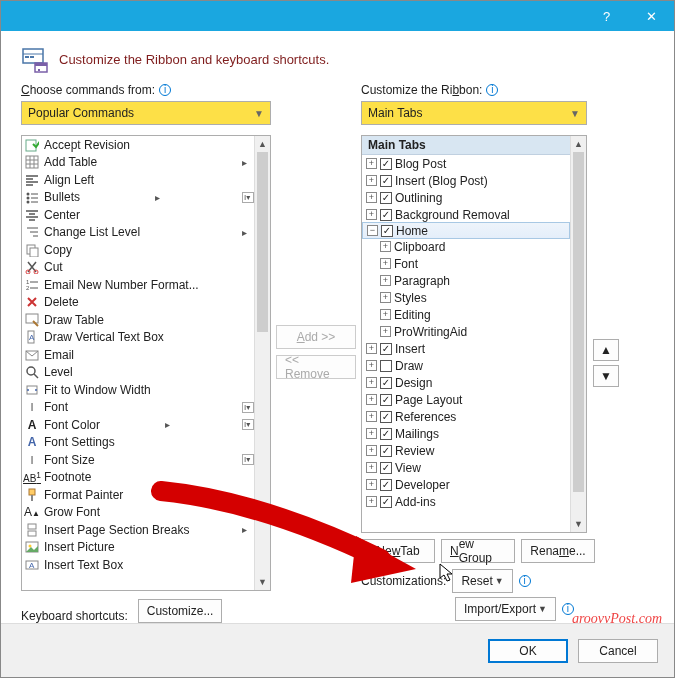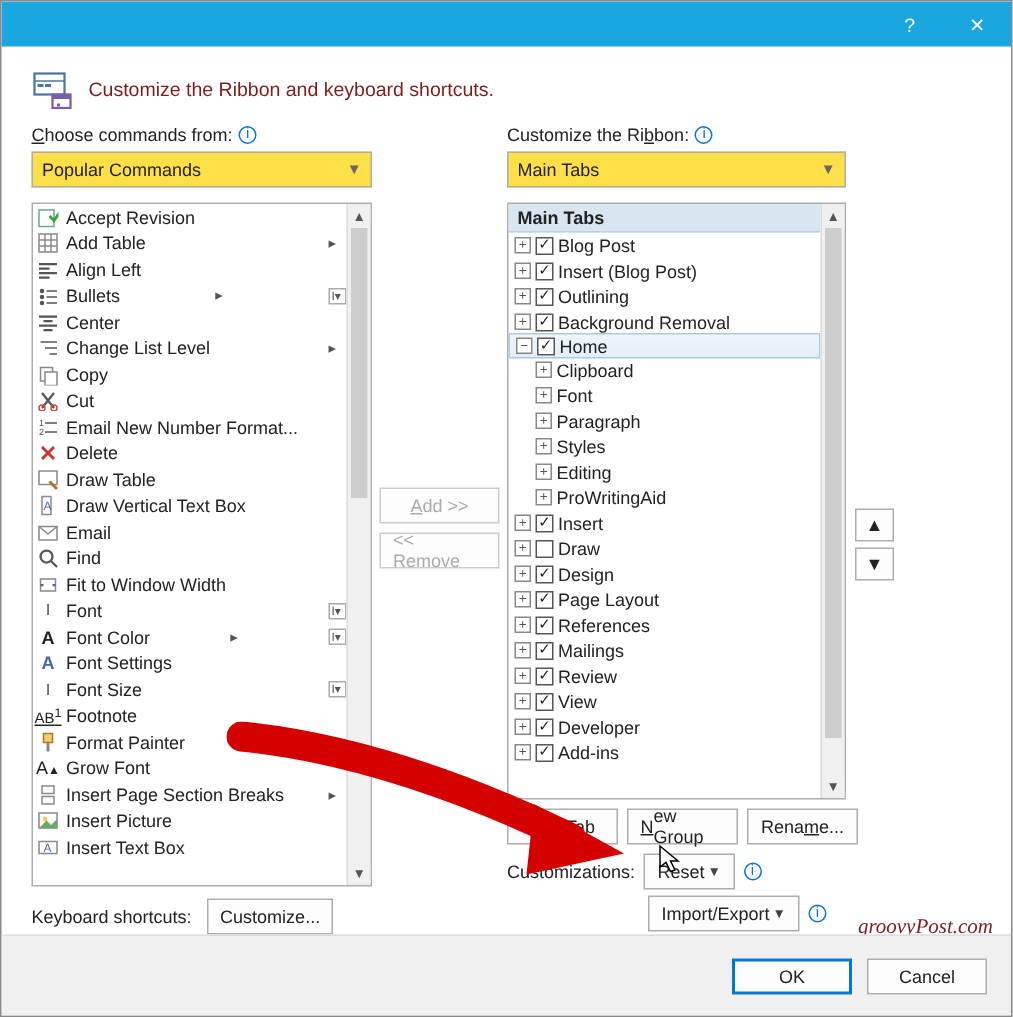--- a/index.html
+++ b/index.html
@@ -4,21 +4,21 @@
 <style>
   * { box-sizing: border-box; }
   body { margin: 0; font-family: "Segoe UI", Tahoma, sans-serif; font-size: 12px; color: #222; background: #f0f0f0; }
   .window { width: 675px; height: 678px; background: #fff; border: 1px solid #888; position: relative; overflow: hidden; }
   .titlebar { height: 30px; background: #1aa7e0; display: flex; justify-content: flex-end; align-items: center; padding-right: 0; }
   .titlebar .tb-btn { width: 45px; height: 30px; display: flex; align-items: center; justify-content: center; color: #fff; font-size: 13px; font-family: sans-serif; }
   .header { padding: 14px 20px 8px 20px; display: flex; align-items: center; gap: 10px; }
   .header svg { flex: 0 0 auto; }
   .header-text { font-size: 13px; color: #7f1d1d; }
   .columns { display: flex; padding: 0 20px; gap: 0; position: relative; }
-  .col-left { width: 227px; }
+  .col-left { width: 250px; }
   .col-mid { width: 90px; display: flex; flex-direction: column; justify-content: center; align-items: center; gap: 6px; }
   .col-right { width: 226px; }
   .col-far { width: 40px; display: flex; flex-direction: column; justify-content: center; gap: 4px; padding-left:6px;}
   .label-row { display: flex; align-items: center; gap: 4px; margin-bottom: 2px; height: 18px;}
   .info-icon { width: 12px; height: 12px; display:inline-flex; align-items:center; justify-content:center; color:#0078d4; font-size:10px; border:1px solid #0078d4; border-radius:50%; line-height:1;}
   .combo { height: 24px; border: 1px solid #adadad; background: #fde047; display: flex; align-items: center; justify-content: space-between; padding: 0 6px; margin-bottom: 10px; }
   .combo .chev { color:#666; font-size:10px; }
   .listbox { border: 1px solid #adadad; height: 456px; background: #fff; position: relative; overflow:hidden;}
   .listbox-inner { position:absolute; inset:0 16px 0 0; overflow:hidden;}
   .scrollbar { position:absolute; right:0; top:0; bottom:0; width:16px; background:#f0f0f0; border-left:1px solid #ddd;}
@@ -32,28 +32,28 @@
   .col-mid .btn { width:80px; }
   .tree-header { background:#d8e6f2; font-weight:bold; padding:2px 6px; border-bottom:1px solid #c0d0e0;}
   .tree-row { display:flex; align-items:center; height:17px; padding-left:4px; gap:3px;}
   .tree-row.sel { background:linear-gradient(#eef4fb,#e4eefa); border:1px solid #a8c8e4; margin:-1px 0;}
   .exp { width:11px; height:11px; border:1px solid #888; display:flex; align-items:center; justify-content:center; font-size:9px; line-height:1; color:#555; background:#fff;}
   .exp.minus::before{content:"−";}
   .exp.plus::before{content:"+";}
   .cb { width:12px; height:12px; border:1px solid #555; display:flex; align-items:center; justify-content:center; font-size:10px; line-height:1; color:#222; background:#fff;}
   .cb.checked::before{content:"✓";}
   .indent1{padding-left:18px;}
-  .bottom-left { padding:8px 0 0 0; display:flex; align-items:center; gap:10px;}
+  .bottom-left { padding:8px 0 0 0; display:flex; align-items:flex-end; gap:10px;}
   .right-buttons { display:flex; gap:6px; padding:6px 0 4px 0;}
   .right-buttons .btn{min-width:74px;}
   .custom-row { display:flex; align-items:center; gap:6px; padding:2px 0;}
   .footer { position:absolute; bottom:0; left:0; right:0; height:54px; border-top:1px solid #ddd; background:#f0f0f0; display:flex; align-items:center; justify-content:flex-end; padding:0 16px; gap:10px;}
   .footer .btn{min-width:80px;}
   .footer .btn.primary{border:2px solid #0078d4;}
-  .watermark{ position:absolute; right:12px; bottom:50px; color:#7f1d1d; font-size:14px; font-style:italic; font-family: Georgia, serif;}
+  .watermark{ position:absolute; right:12px; bottom:50px; color:#ef4444; font-size:14px; font-style:italic; font-family: Georgia, serif;}
   .arrow { position:absolute; pointer-events:none; }
   .updown { width:26px; height:22px; border:1px solid #adadad; display:flex; align-items:center; justify-content:center; font-size:12px; background:#fdfdfd;}
   .cursor { position:absolute; width:16px; height:20px; pointer-events:none;}
   .drop-arrow{font-size:9px; color:#444; margin-left:2px;}
 </style>
 </head>
 <body>
 
 <div class="window">
   <div class="titlebar">
@@ -222,21 +222,21 @@
               </span>
               <span>Email</span>
             </div>
             <div class="cmd-row">
               <span class="cmd-icon">
                 <svg width="14" height="14">
                   <circle cx="6" cy="6" r="4" fill="none" stroke="#555" stroke-width="1.5"></circle>
                   <line x1="9" y1="9" x2="13" y2="13" stroke="#555" stroke-width="1.5"></line>
                 </svg>
               </span>
-              <span>Find</span>
+              <span>Level</span>
             </div>
             <div class="cmd-row">
               <span class="cmd-icon">
                 <svg width="14" height="14">
                   <rect x="2" y="3" width="10" height="8" fill="#fff" stroke="#888"></rect>
                   <path d="M4,7 L2,7 M10,7 L12,7" stroke="#46a" stroke-width="1.5"></path>
                 </svg>
               </span>
               <span>Fit to Window Width</span>
             </div>

